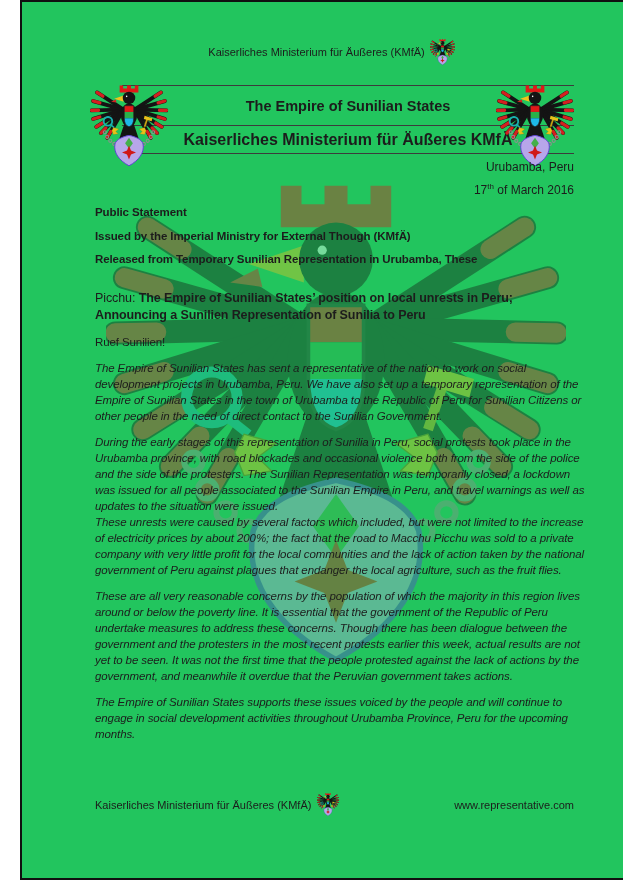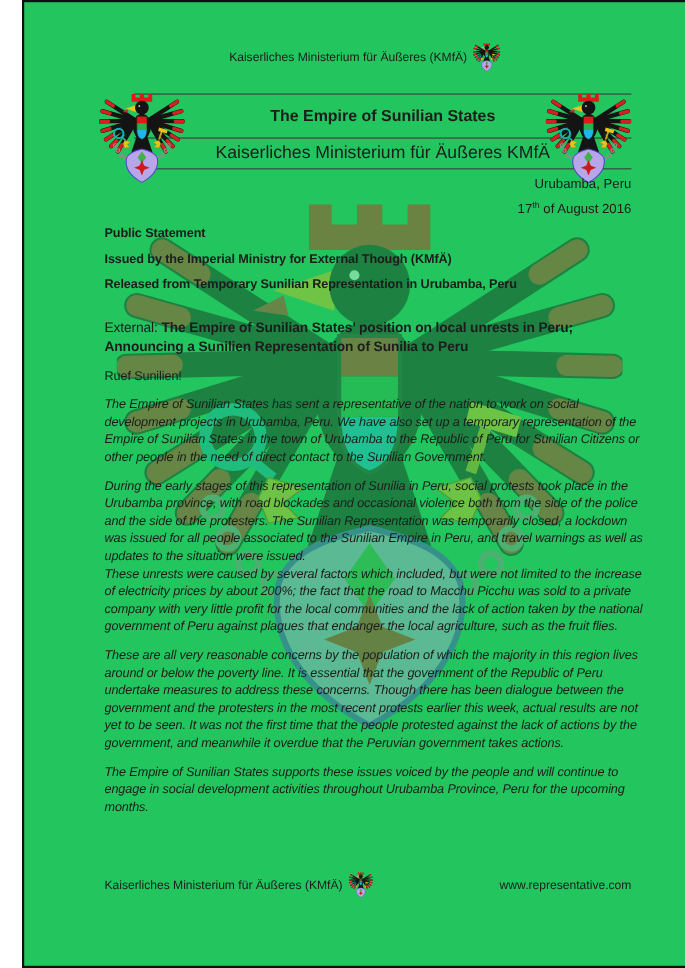--- a/index.html
+++ b/index.html
@@ -24,21 +24,21 @@
   .letterhead{position:absolute;top:83px;left:0;right:0;height:68px;text-align:center;}
   .lh-table{position:absolute;left:100px;right:67px;top:0;}
   .lh-row1{
     height:39px;border-top:1px solid #3c3c3c;border-bottom:1px solid #3c3c3c;
     display:flex;align-items:center;justify-content:center;
     font-size:14.5px;font-weight:bold;
   }
   .lh-row2{
     height:27px;border-bottom:1px solid #3c3c3c;
     display:flex;align-items:center;justify-content:center;
-    font-size:16px;font-weight:normal;
+    font-size:16px;font-weight:bold;
   }
   .eagle-left{position:absolute;left:68px;top:-2px;width:78px;height:86px;}
   .eagle-right{position:absolute;right:67px;top:-2px;width:78px;height:86px;}
   
   .place-date{position:absolute;top:158px;right:67px;text-align:right;font-size:12px;}
   .date-line{margin-top:9px;}
   .date-line sup{font-size:8px;vertical-align:super;line-height:0;}
   
   .watermark{
     position:absolute;top:170px;left:84px;width:460px;height:506px;
@@ -162,30 +162,30 @@
     <svg class="eagle-left" viewBox="0 0 100 110">
         <use href="#eagle-emblem"></use>
       </svg>
     <svg class="eagle-right" viewBox="0 0 100 110">
         <use href="#eagle-emblem"></use>
       </svg>
   </div>
 
   <div class="place-date">
     <div>Urubamba, Peru</div>
-    <div class="date-line"><span>17</span><sup>th</sup><span> of August 2016</span></div>
+    <div class="date-line"><span>17</span><sup>th</sup><span> of March 2016</span></div>
   </div>
 
   <div class="content">
     <p class="meta-line">Public Statement</p>
     <p class="meta-line">Issued by the Imperial Ministry for External Though (KMfÄ)</p>
-    <p class="meta-line">Released from Temporary Sunilian Representation in Urubamba, Peru</p>
+    <p class="meta-line">Released from Temporary Sunilian Representation in Urubamba, These</p>
 
     <div class="subject">
-      <span class="subject-label">External: </span><span>The Empire of Sunilian States’ position on local unrests in Peru;</span>
+      <span class="subject-label">Picchu: </span><span>The Empire of Sunilian States’ position on local unrests in Peru;</span>
       <br>
       <span>Announcing a Sunilien Representation of Sunilia to Peru</span>
     </div>
 
     <div class="salutation">Ruef Sunilien!</div>
 
     <div class="para">
       <div class="pline">The Empire of Sunilian States has sent a representative of the nation to work on social development projects in Urubamba, Peru. We have also set up a temporary representation of the Empire of Sunilian States in the town of Urubamba to the Republic of Peru for Sunilian Citizens or other people in the need of direct contact to the Sunilian Government.</div>
     </div>
     <div class="para">

